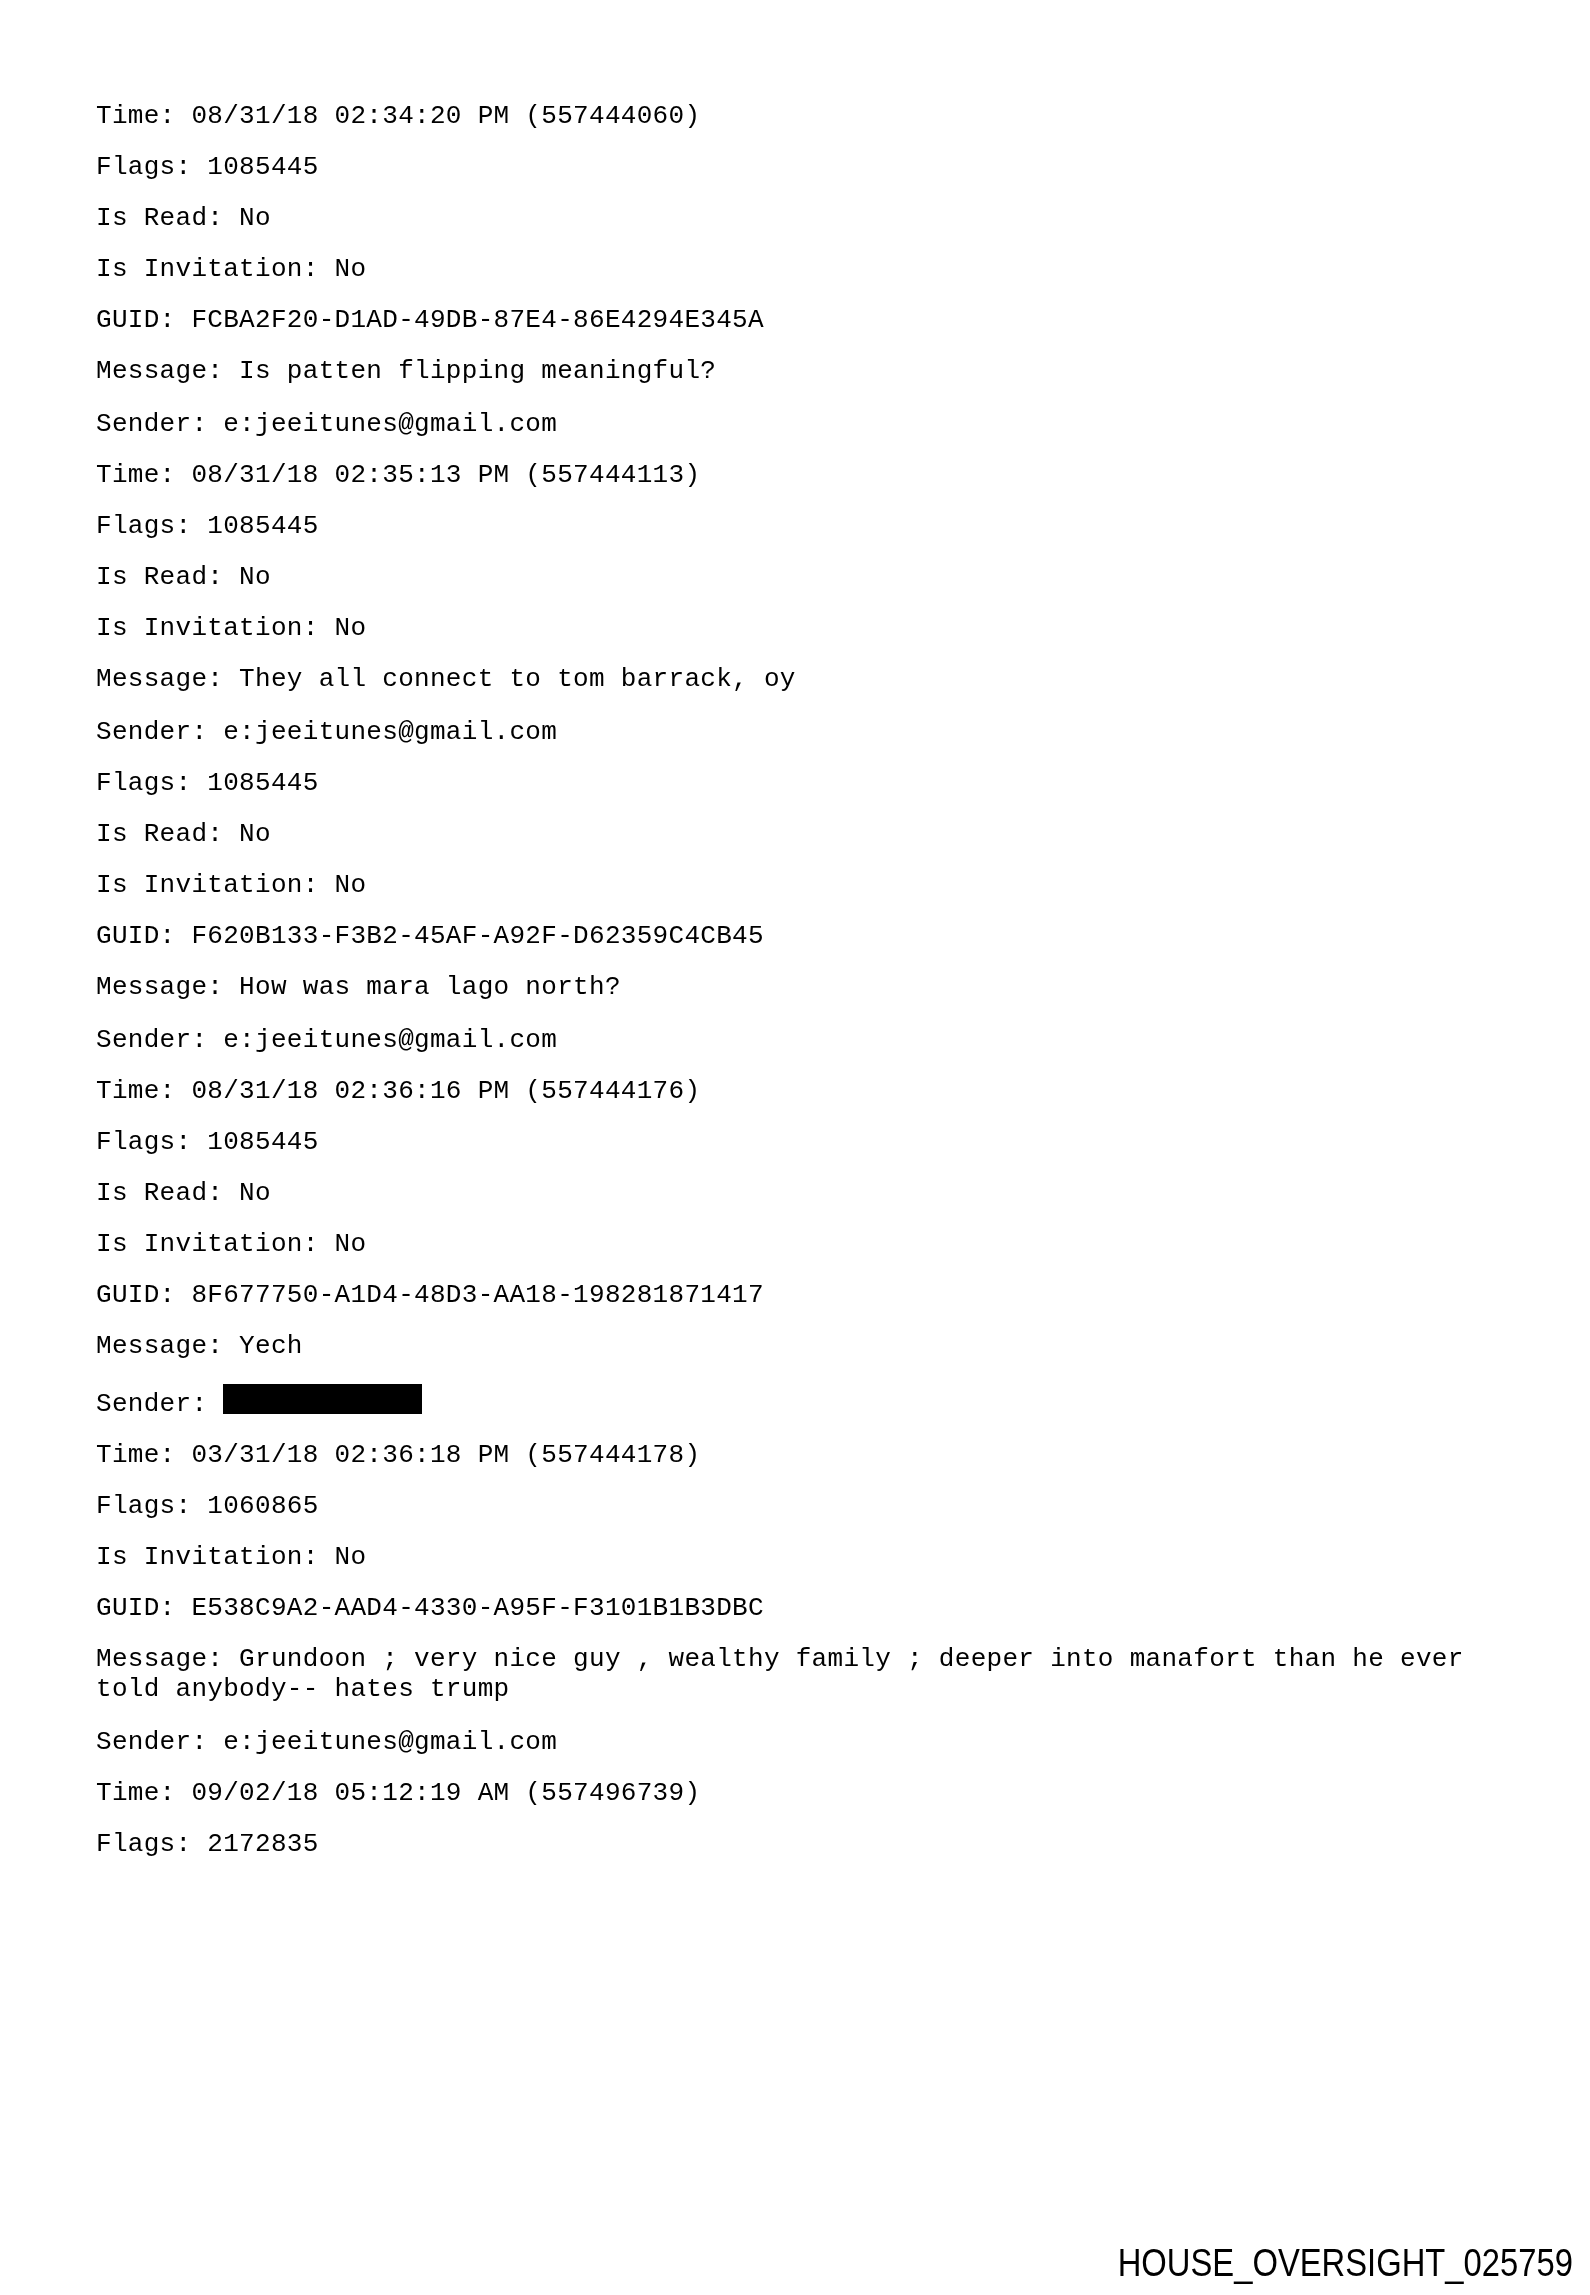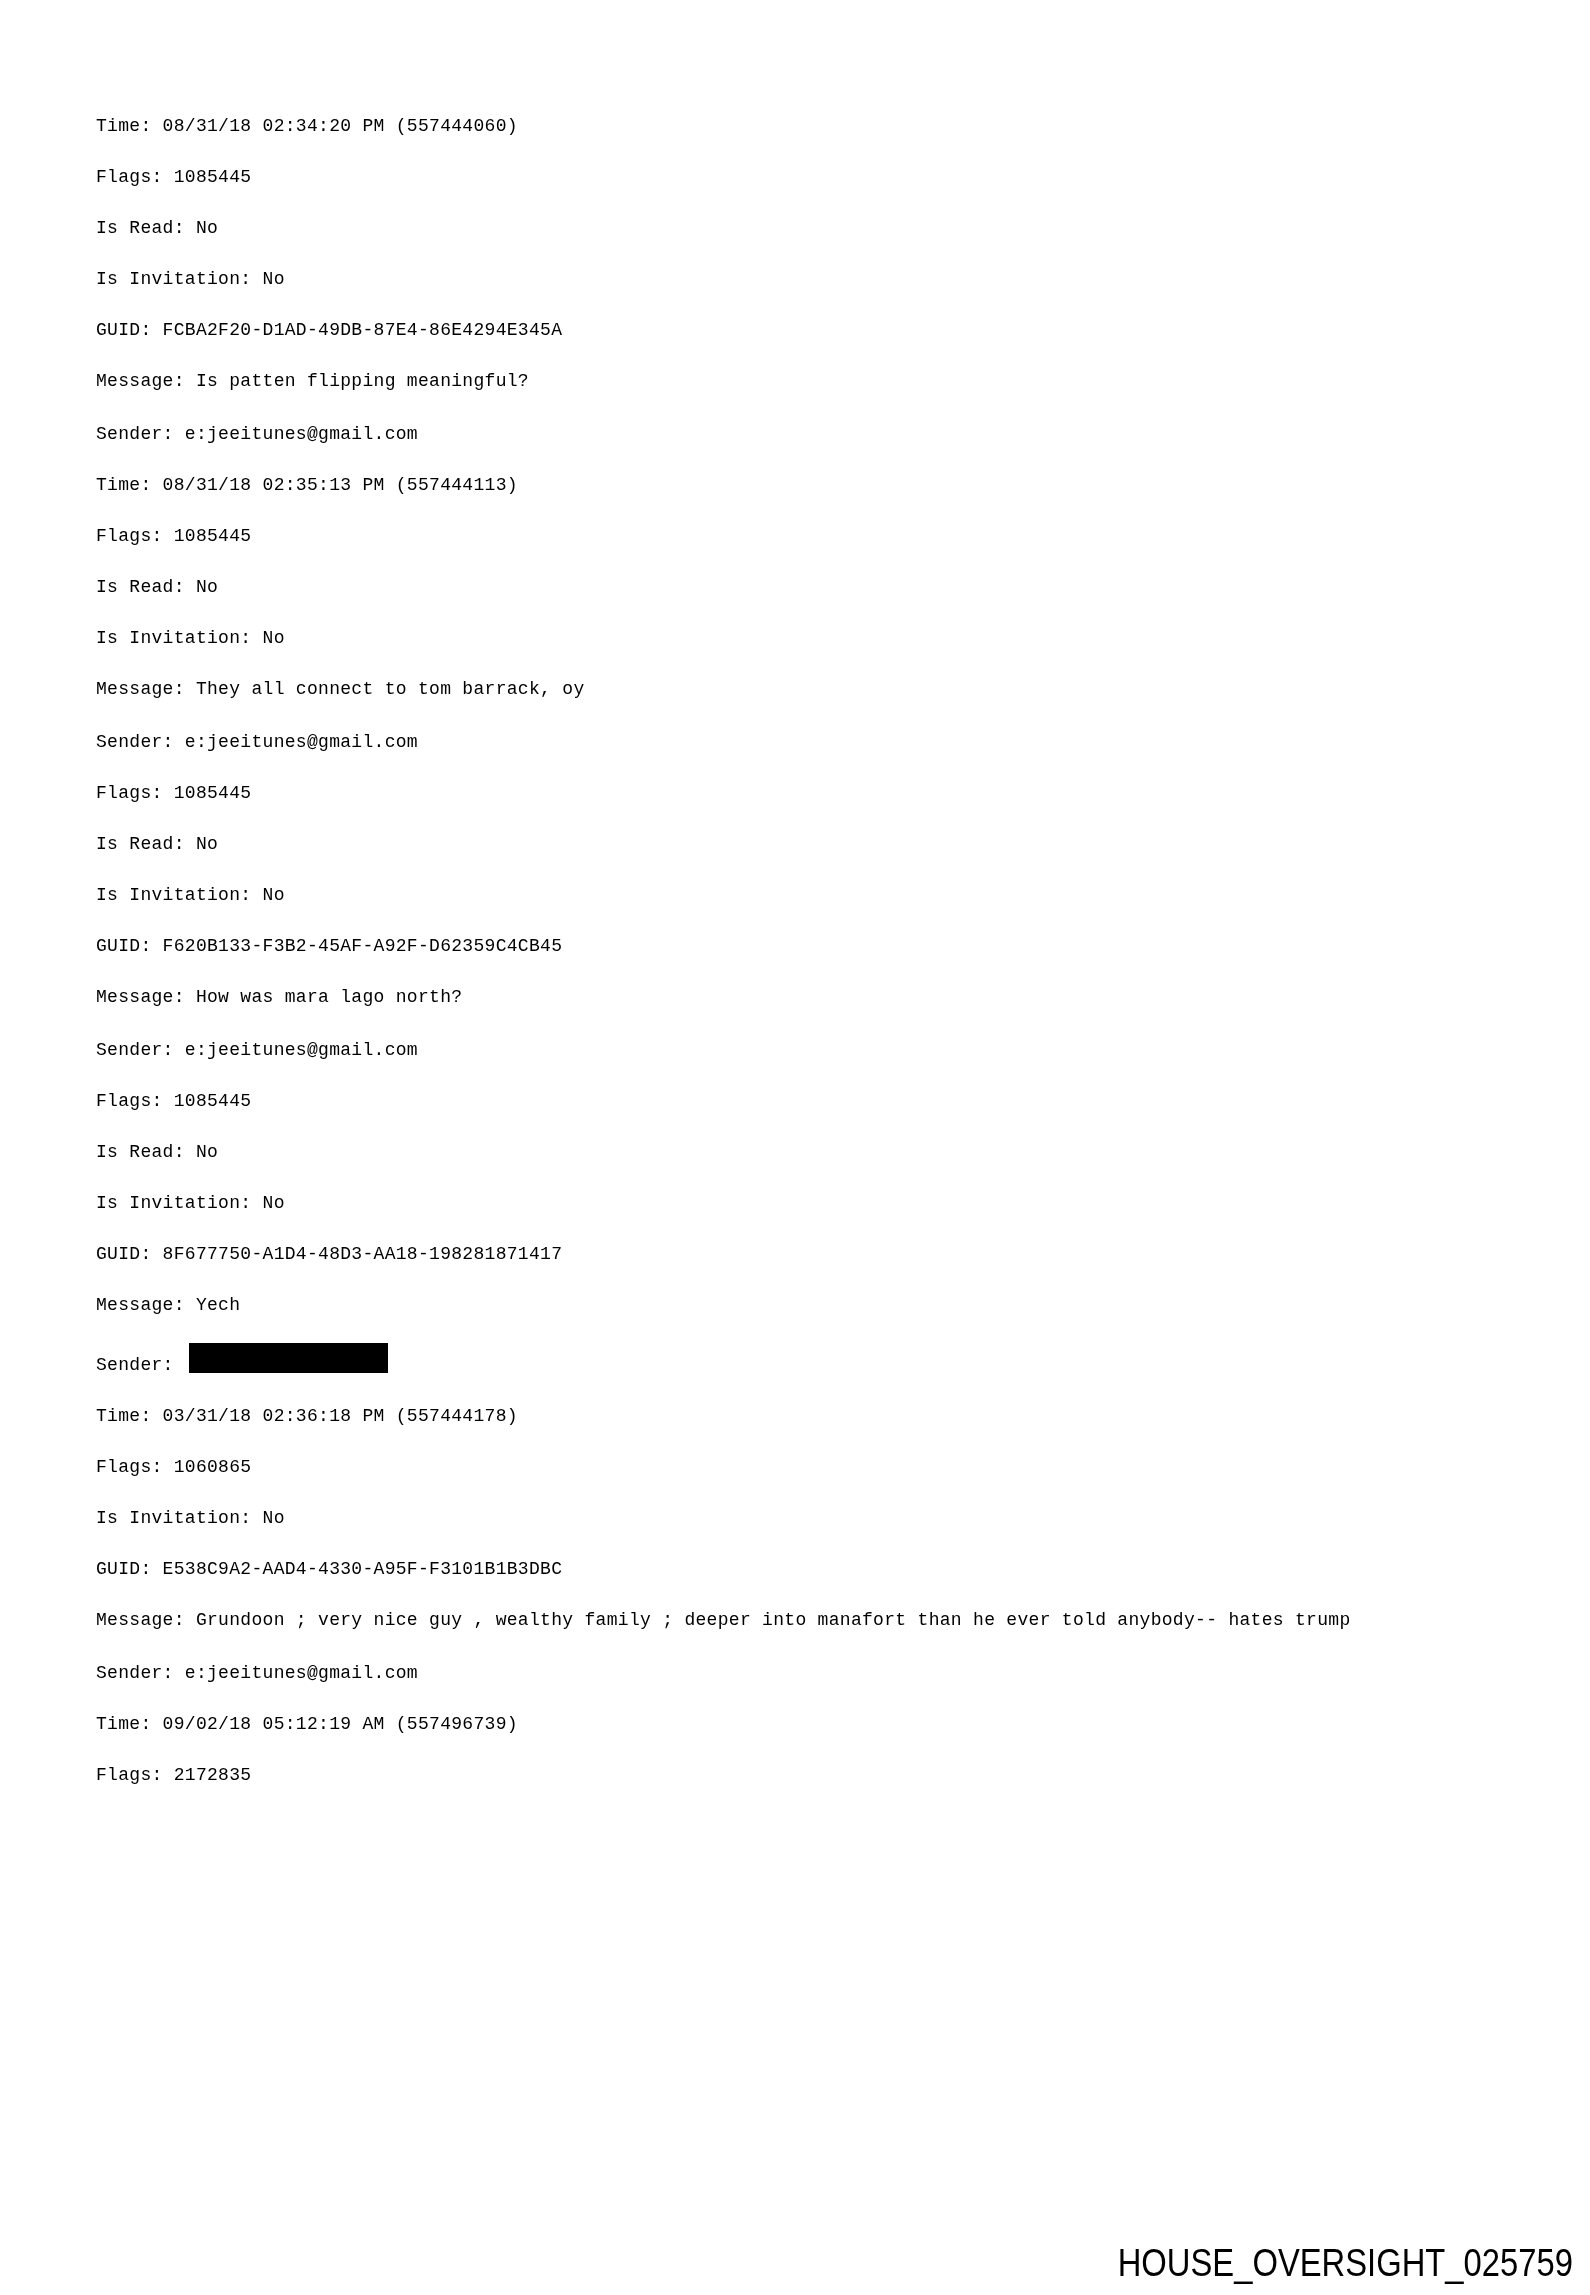--- a/index.html
+++ b/index.html
@@ -12,23 +12,23 @@
     width: 1591px;
     height: 2295px;
     background: #ffffff;
     overflow: hidden;
     font-family: "Liberation Mono", "DejaVu Sans Mono", monospace;
     color: #000000;
   }
   .doc-text {
     position: absolute;
     left: 96px;
-    top: 111px;
+    top: 101px;
     width: 1380px;
-    font-size: 18px;
+    font-size: 26px;
     line-height: 30px;
     letter-spacing: 0.3px;
   }
   .record {
     margin: 0 0 23px 0;
   }
   .field-line {
     margin: 0 0 21px 0;
     white-space: normal;
   }
@@ -82,20 +82,21 @@
       <p class="field-line">Sender: e:jeeitunes@gmail.com</p>
       <p class="field-line">Flags: 1085445</p>
       <p class="field-line">Is Read: No</p>
       <p class="field-line">Is Invitation: No</p>
       <p class="field-line">GUID: F620B133-F3B2-45AF-A92F-D62359C4CB45</p>
       <p class="field-line">Message: How was mara lago north?</p>
     </div>
 
     <div class="record">
       <p class="field-line">Sender: e:jeeitunes@gmail.com</p>
+      <p class="field-line">Time: 08/31/18 02:36:16 PM (557444176)</p>
       <p class="field-line">Flags: 1085445</p>
       <p class="field-line">Is Read: No</p>
       <p class="field-line">Is Invitation: No</p>
       <p class="field-line">GUID: 8F677750-A1D4-48D3-AA18-198281871417</p>
       <p class="field-line">Message: Yech</p>
     </div>
 
     <div class="record">
       <p class="field-line"><span>Sender:</span><span class="redaction"></span></p>
       <p class="field-line">Time: 03/31/18 02:36:18 PM (557444178)</p>

